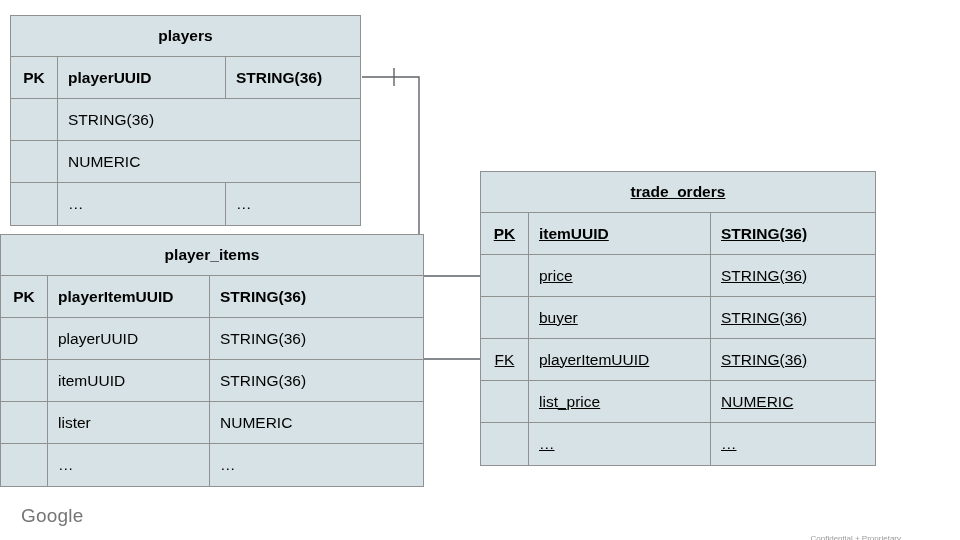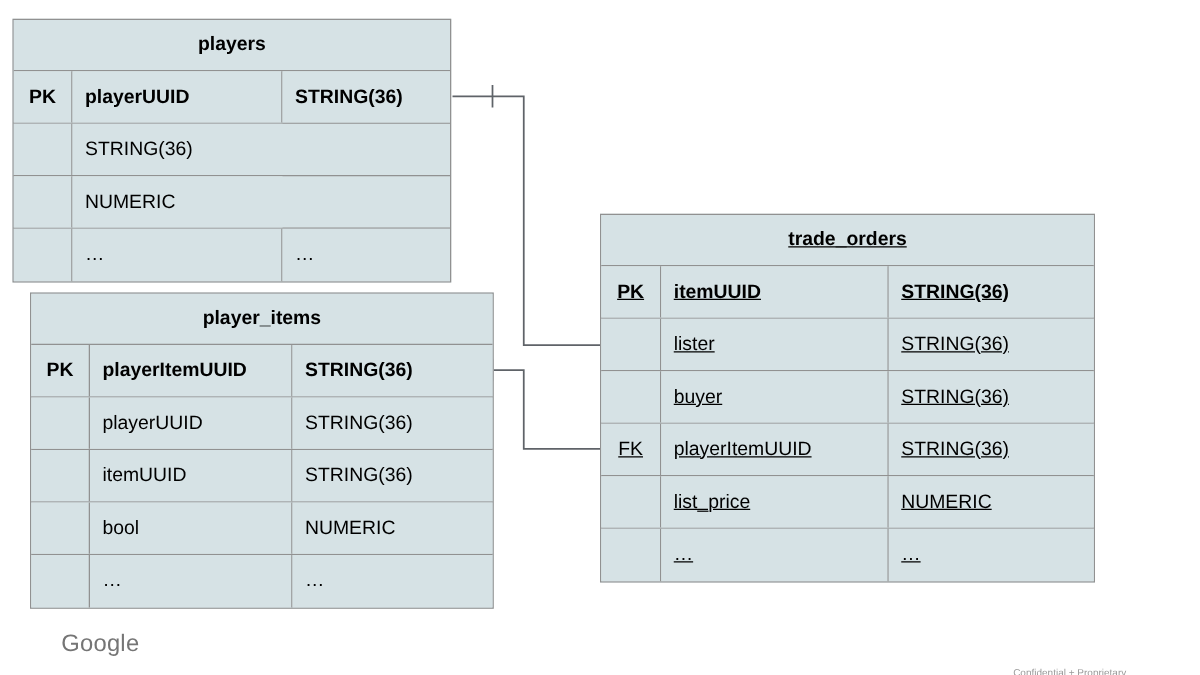--- a/index.html
+++ b/index.html
@@ -59,21 +59,21 @@
     justify-content: center;
     border-right: 1px solid var(--border);
   }
   .cell.name {
     padding-left: 10px;
     border-right: 1px solid var(--border);
   }
   .cell.type { padding-left: 10px; }
 
   #tbl-players      { left: 10px;  top: 15px;  width: 351px; --c1: 47px; --c2: 168px; }
-  #tbl-player_items { left: 24px;  top: 234px; width: 371px; --c1: 47px; --c2: 162px; }
+  #tbl-player_items { left: 0;  top: 234px; width: 424px; --c1: 47px; --c2: 162px; }
   #tbl-trade_orders { left: 480px; top: 171px; width: 396px; text-decoration: underline; --c1: 48px; --c2: 182px; }
 
   
   #connector-layer {
     position: absolute;
     left: 0; top: 0;
     width: 960px; height: 540px;
     pointer-events: none;
   }
   #connector-layer .conn {
@@ -89,21 +89,20 @@
 
   
   #google-logo {
     position: absolute;
     left: 21px;
     top: 505px;
     font-size: 19px;
     letter-spacing: 0.2px;
     color: var(--logo-gray);
     font-weight: normal;
-    margin-left: 28px;
   }
   #confidential {
     position: absolute;
     right: 59px;
     top: 534px;
     font-size: 8px;
     color: var(--footer-gray);
   }
 </style>
 </head>
@@ -165,42 +164,42 @@
           <div class="cell name">playerUUID</div>
           <div class="cell type">STRING(36)</div>
         </div>
         <div class="tbl-row">
           <div class="cell key"></div>
           <div class="cell name">itemUUID</div>
           <div class="cell type">STRING(36)</div>
         </div>
         <div class="tbl-row">
           <div class="cell key"></div>
-          <div class="cell name">bool</div>
+          <div class="cell name">lister</div>
           <div class="cell type">NUMERIC</div>
         </div>
         <div class="tbl-row">
           <div class="cell key"></div>
           <div class="cell name">…</div>
           <div class="cell type">…</div>
         </div>
       </div>
   </div>
 
   <div id="tbl-trade_orders" class="tbl">
     <div class="tbl-title">trade_orders</div>
     <div class="tbl-rows">
         <div class="tbl-row bold">
           <div class="cell key">PK</div>
           <div class="cell name">itemUUID</div>
           <div class="cell type">STRING(36)</div>
         </div>
         <div class="tbl-row">
           <div class="cell key"></div>
-          <div class="cell name">lister</div>
+          <div class="cell name">price</div>
           <div class="cell type">STRING(36)</div>
         </div>
         <div class="tbl-row">
           <div class="cell key"></div>
           <div class="cell name">buyer</div>
           <div class="cell type">STRING(36)</div>
         </div>
         <div class="tbl-row">
           <div class="cell key">FK</div>
           <div class="cell name">playerItemUUID</div>

